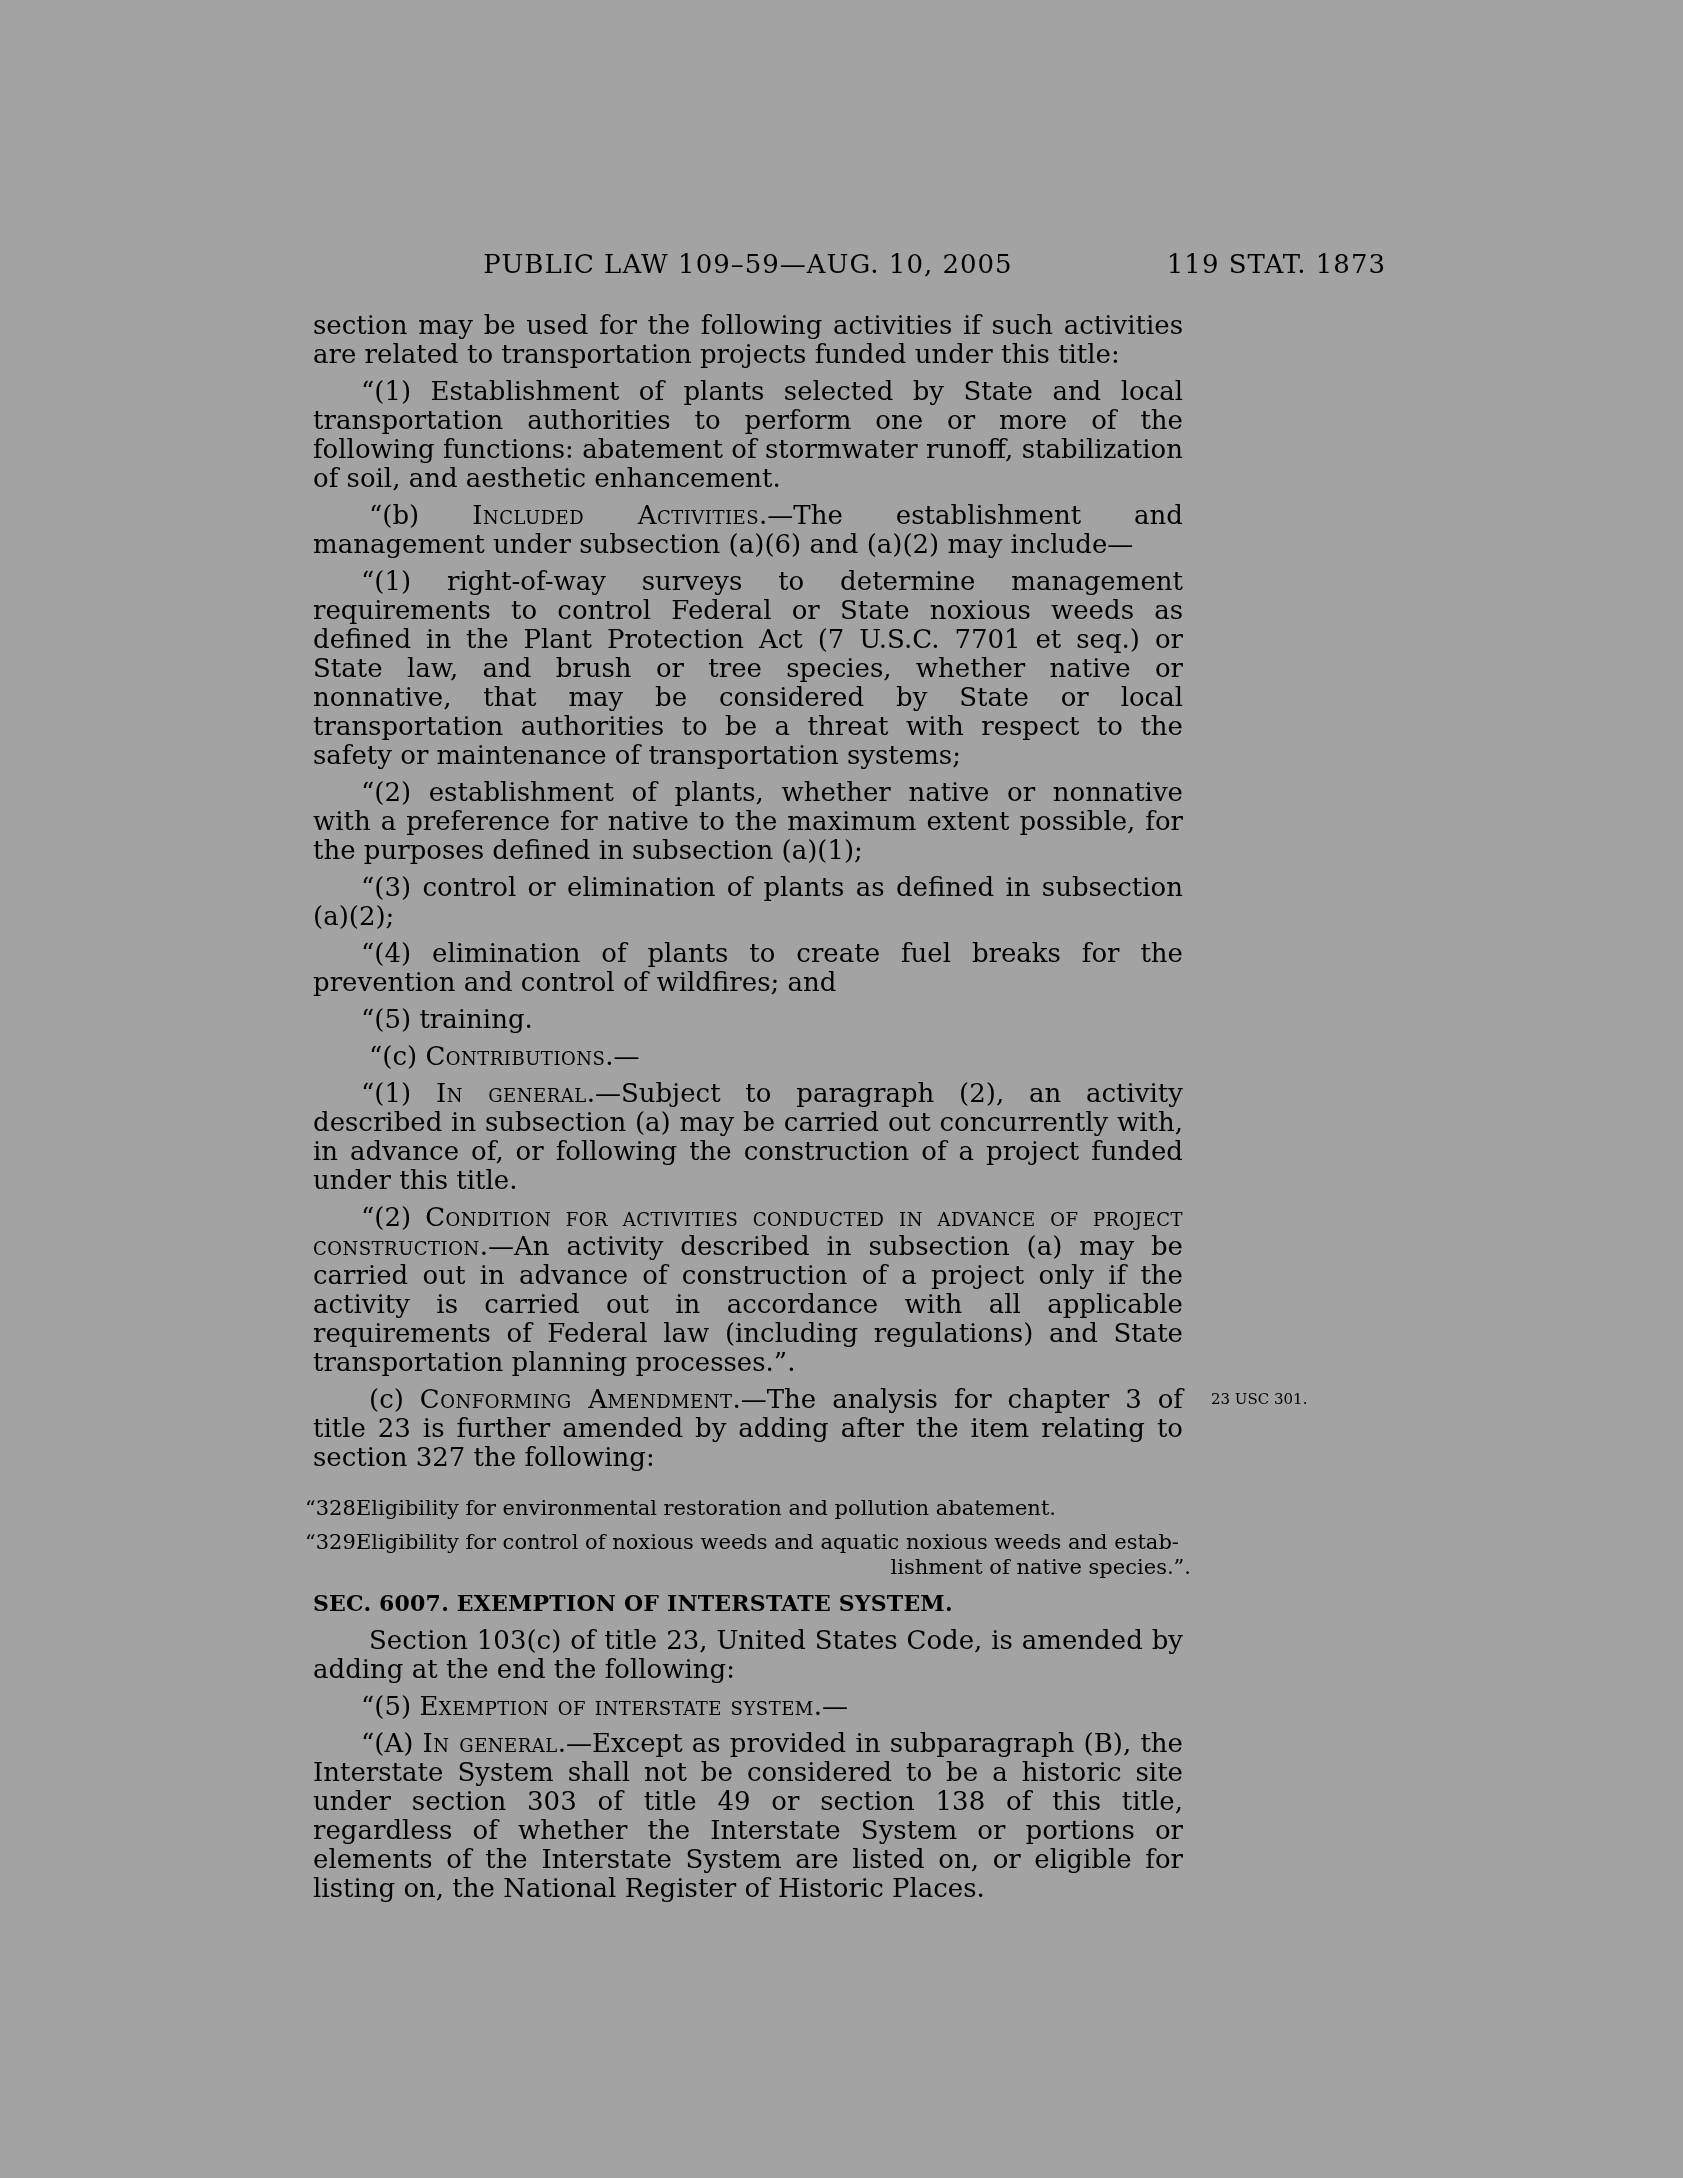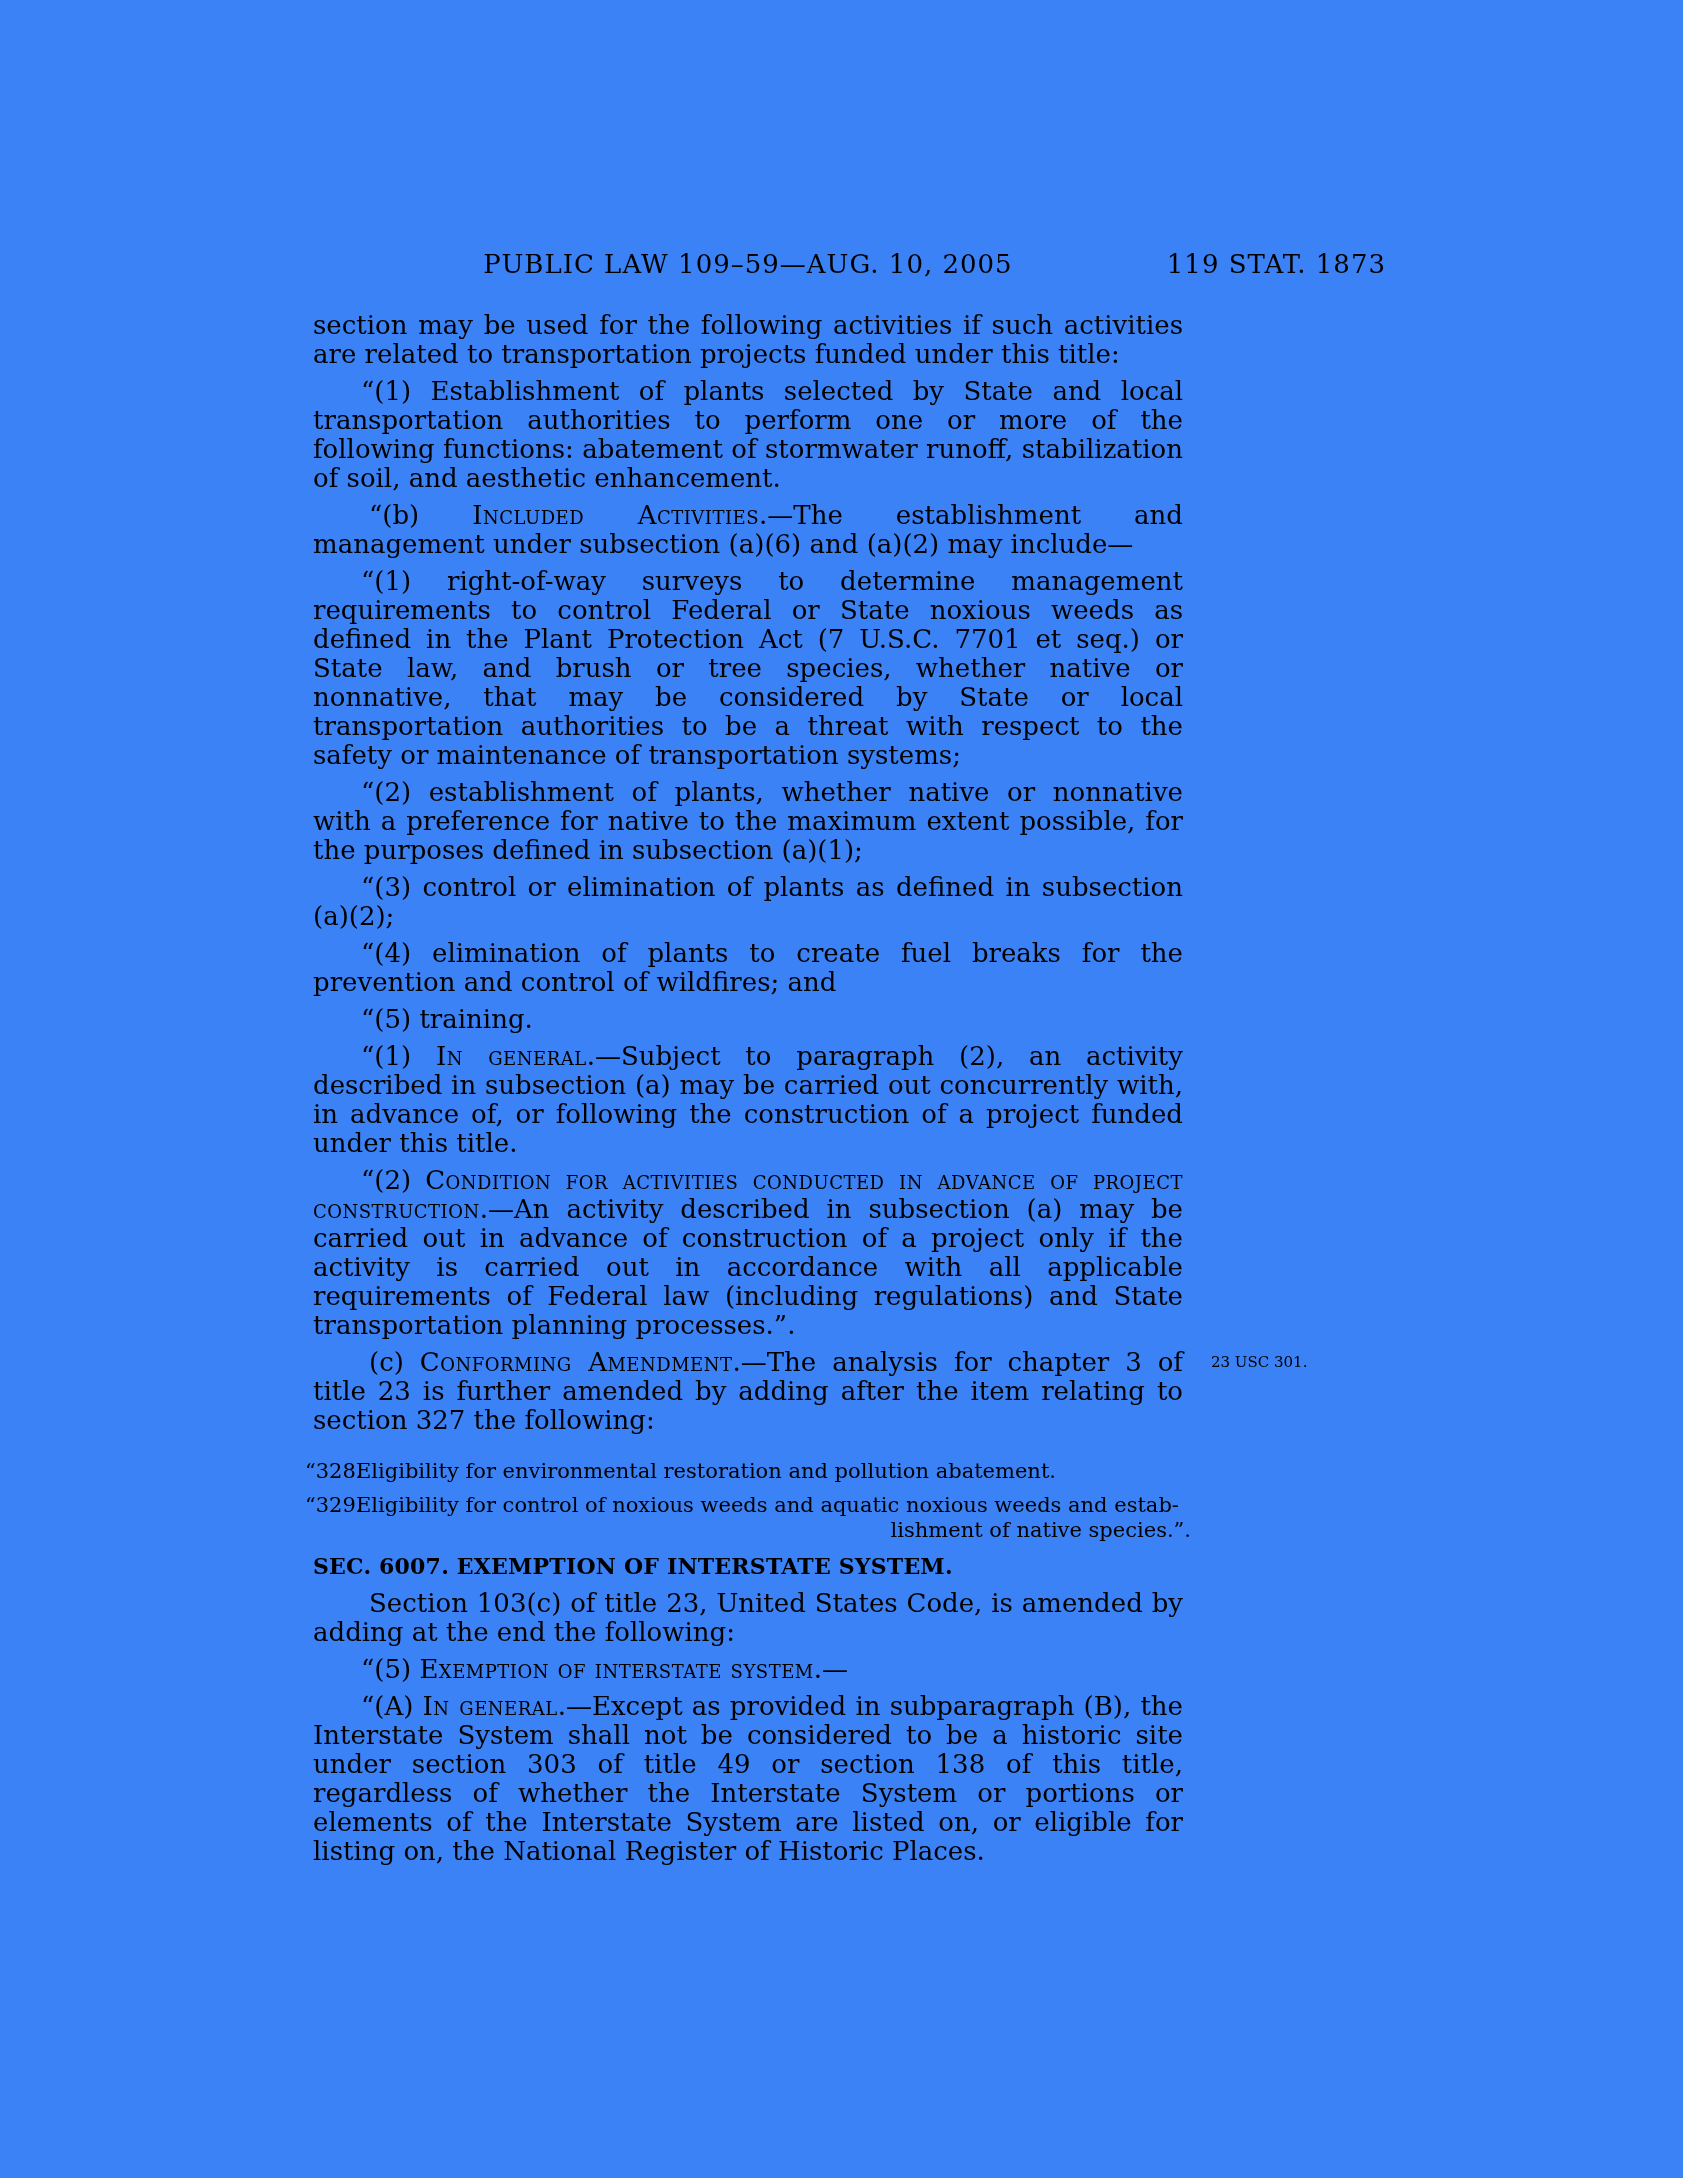--- a/index.html
+++ b/index.html
@@ -1,20 +1,20 @@
 <!DOCTYPE html>
 <html><head>
 <meta charset="utf-8">
 <style>
   html, body { margin: 0; padding: 0; background: #ffffff; }
   .page {
     position: relative;
     width: 1683px;
     height: 2178px;
-    background: #3b82f6;
+    background: #a3a3a3;
     color: #000000;
     font-family: "DejaVu Serif", serif;
     overflow: hidden;
   }
   .running-header {
     position: absolute;
     top: 249px;
     left: 305px;
     width: 886px;
     text-align: center;
@@ -95,20 +95,21 @@
     <p class="l1">“(1) right-of-way surveys to determine management requirements to control Federal or State noxious weeds as defined in the Plant Protection Act (7 U.S.C. 7701 et seq.) or State law, and brush or tree species, whether native or nonnative, that may be considered by State or local transportation authorities to be a threat with respect to the safety or maintenance of transportation systems;</p>
 
     <p class="l1">“(2) establishment of plants, whether native or nonnative with a preference for native to the maximum extent possible, for the purposes defined in subsection (a)(1);</p>
 
     <p class="l1">“(3) control or elimination of plants as defined in subsection (a)(2);</p>
 
     <p class="l1">“(4) elimination of plants to create fuel breaks for the prevention and control of wildfires; and</p>
 
     <p class="l1">“(5) training.</p>
 
+    <p class="p-sub"><span>“(c) </span><span class="sc">Contributions</span><span>.—</span></p>
 
     <p class="l1"><span>“(1) </span><span class="sc">In general</span><span>.—Subject to paragraph (2), an activity described in subsection (a) may be carried out concurrently with, in advance of, or following the construction of a project funded under this title.</span></p>
 
     <p class="l1"><span>“(2) </span><span class="sc">Condition for activities conducted in advance of project construction</span><span>.—An activity described in subsection (a) may be carried out in advance of construction of a project only if the activity is carried out in accordance with all applicable requirements of Federal law (including regulations) and State transportation planning processes.”.</span></p>
 
     <p class="p-sub rel"><span>(c) </span><span class="sc">Conforming Amendment</span><span>.—The analysis for chapter 3 of title 23 is further amended by adding after the item relating to section 327 the following:</span><span class="note">23 USC 301.</span></p>
 
     <div class="analysis">
       <div class="entry"><span class="num">“328.</span><span>Eligibility for environmental restoration and pollution abatement.</span></div>
       <div class="entry"><span class="num">“329.</span><span>Eligibility for control of noxious weeds and aquatic noxious weeds and estab-</span><span class="cont">lishment of native species.”.</span></div>

